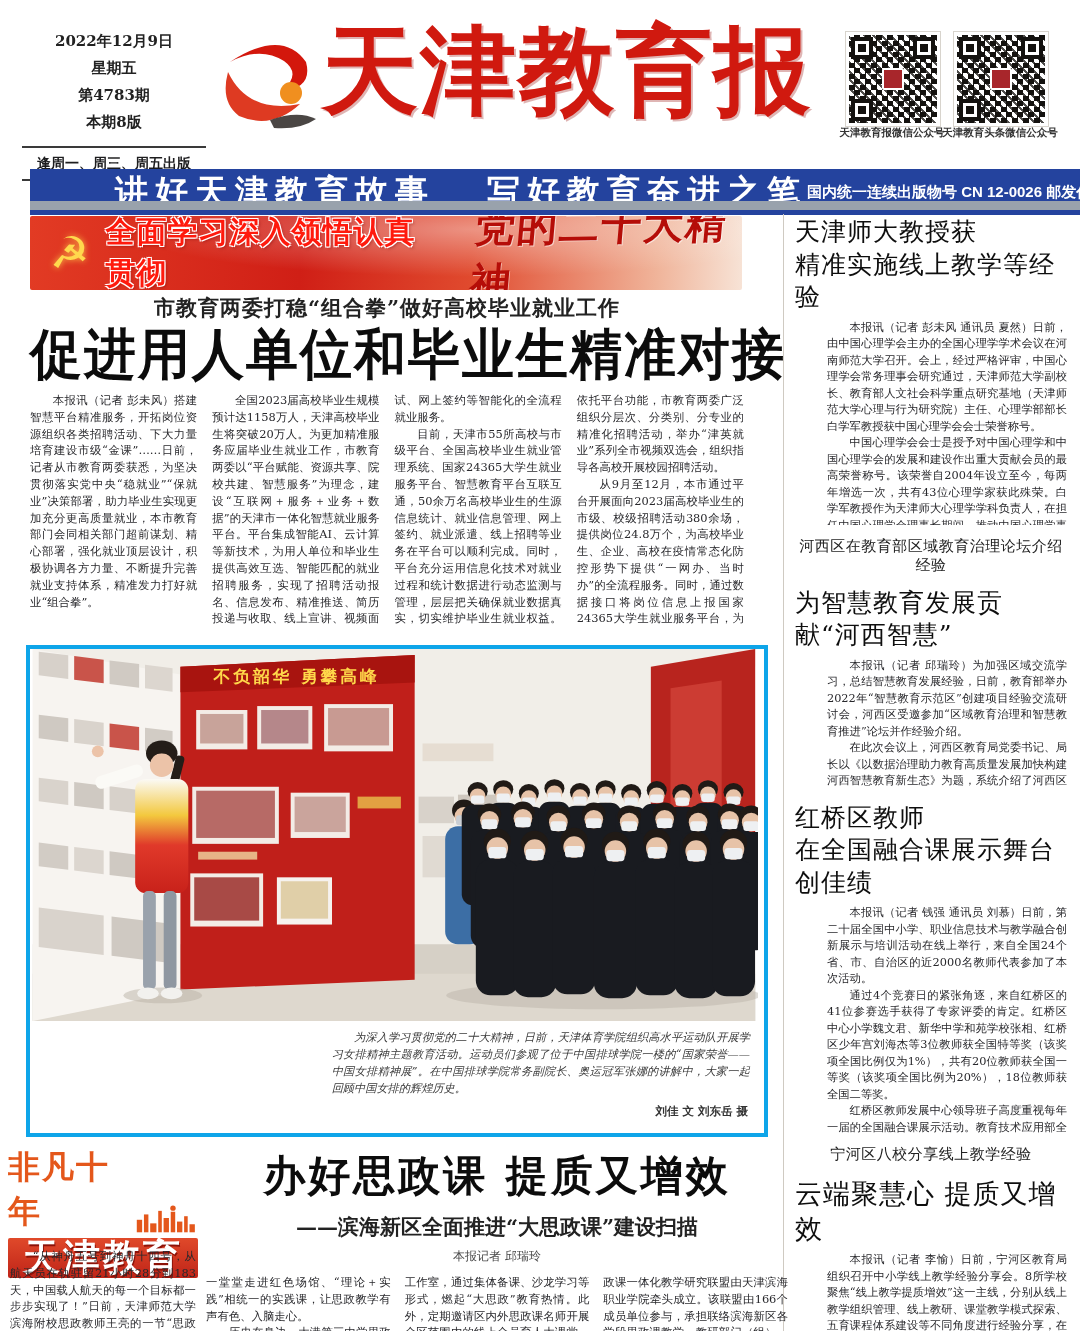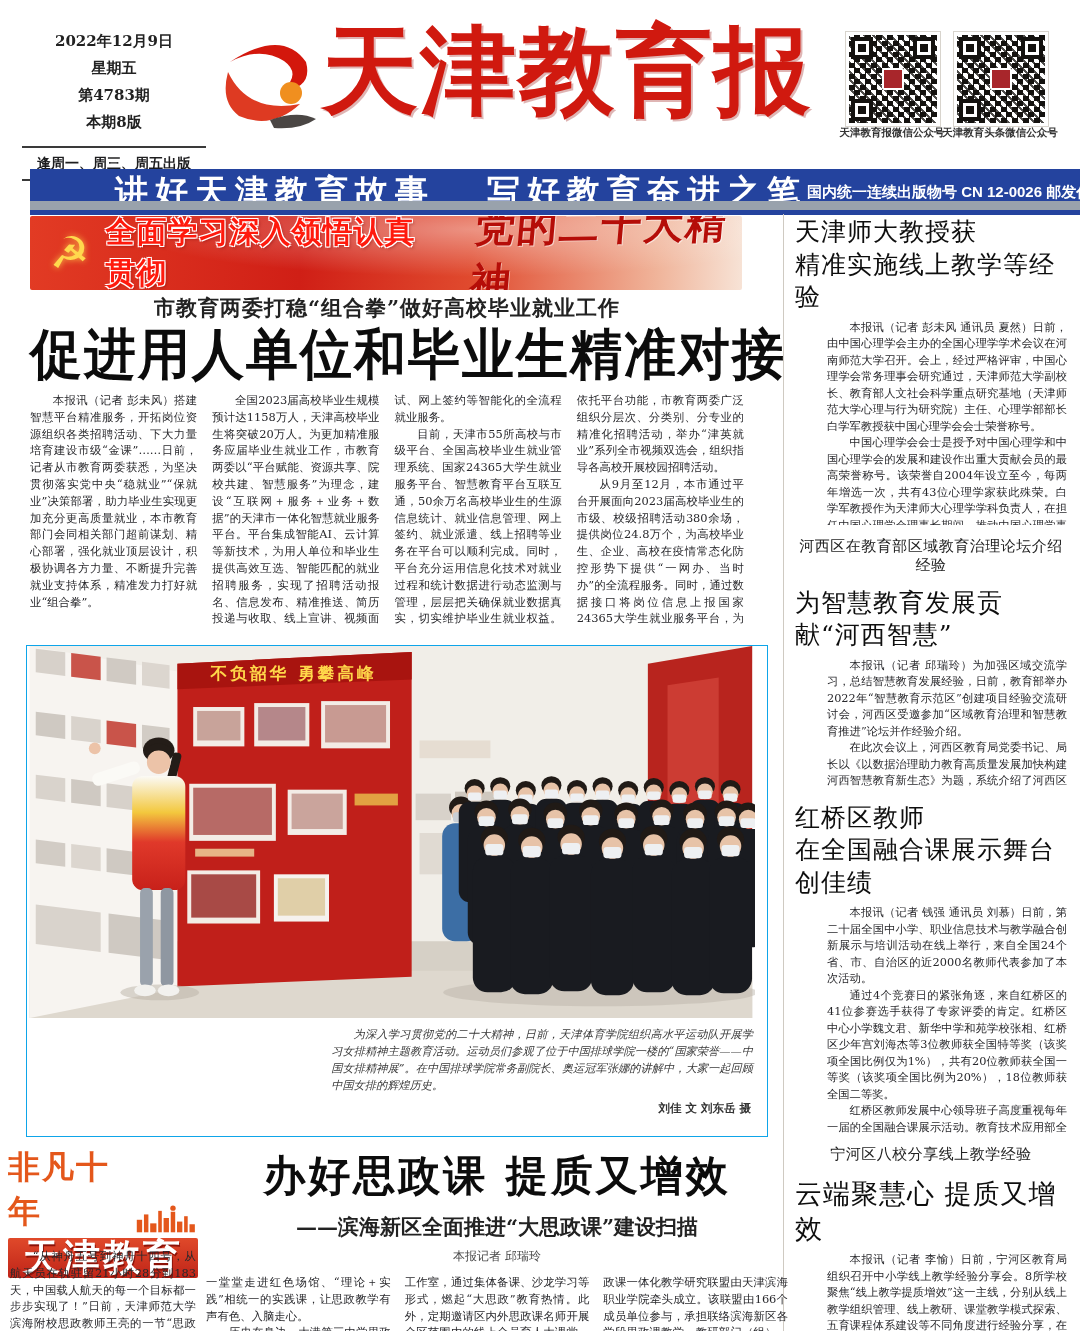--- a/index.html
+++ b/index.html
@@ -50,21 +50,21 @@
   .kicker{left:30px;top:294px;width:714px;text-align:center;font-size:21px;font-weight:bold;
           color:#222;letter-spacing:1px;}
   .headline{left:30px;top:320px;width:714px;text-align:center;font-size:52px;font-weight:bold;
             color:#0c0c0c;letter-spacing:2px;transform:scaleY(1.05);white-space:nowrap;}
   .mainbody{left:30px;top:392px;width:714px;height:242px;overflow:hidden;
             column-count:4;column-gap:15px;column-fill:auto;}
   .mainbody p, .bodytext p{margin:0;font-size:11.4px;line-height:16.8px;text-align:justify;
             text-indent:2em;color:#28282c;}
 
   
-  .photoframe{left:26px;top:645px;width:742px;height:492px;border:1px solid #0ea5e9;background:#fff;
+  .photoframe{left:26px;top:645px;width:742px;height:492px;border:4px solid #0ea5e9;background:#fff;
               box-sizing:border-box;}
   .photoframe svg{display:block;}
   .caption{width:57%;margin:8px 14px 4px auto;font-size:11.2px;line-height:17px;color:#3a3a3a;
            text-align:justify;font-style:italic;}
   .caption p{margin:0;text-indent:2em;}
   .credit{margin:7px 16px 0 auto;text-align:right;font-size:11.5px;font-weight:bold;color:#333;
           font-style:normal;}
 
   
   .divider{left:783px;top:214px;width:1px;height:1117px;background:#cfcac2;}

